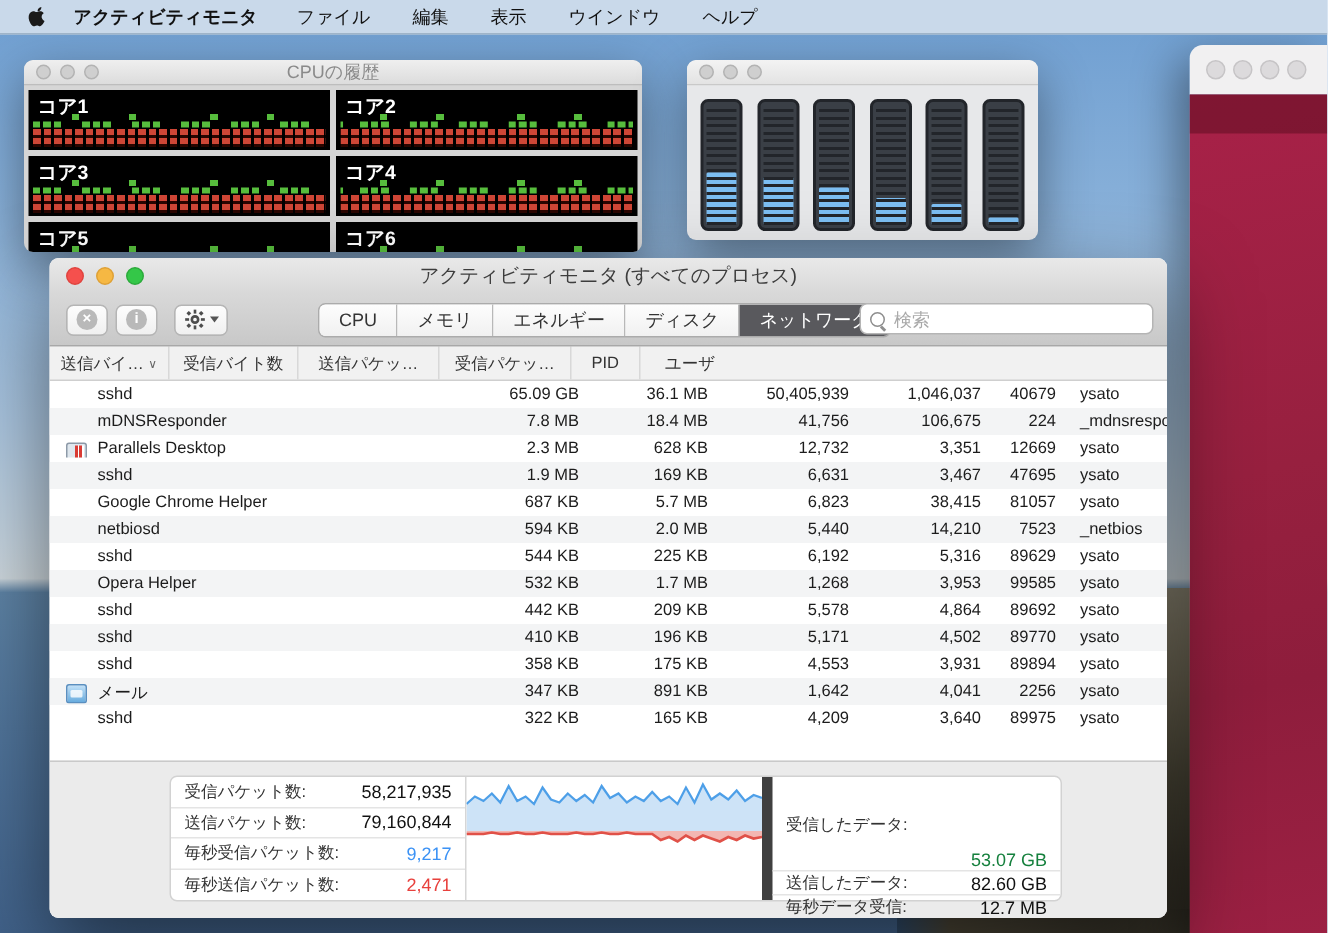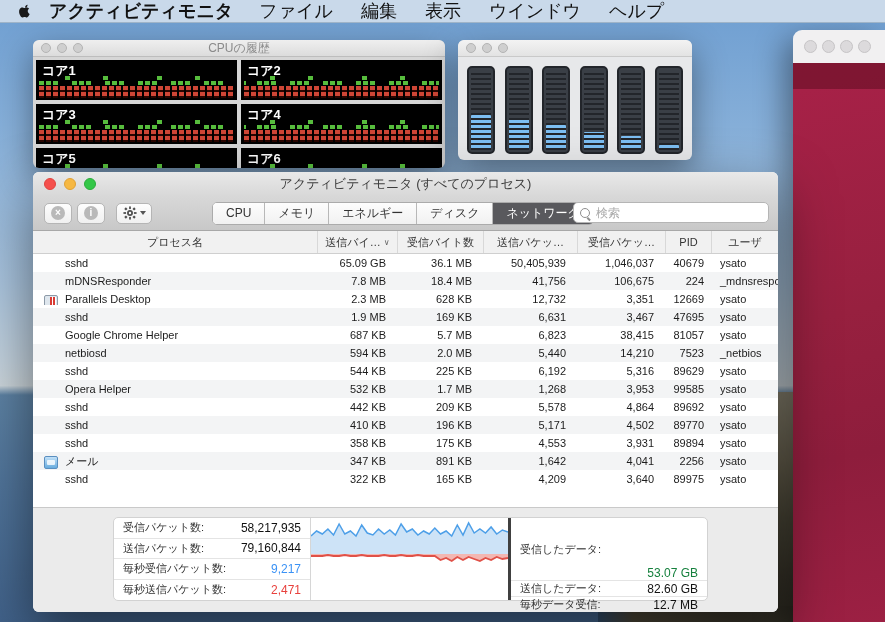--- a/index.html
+++ b/index.html
@@ -7,32 +7,32 @@
   .screen{position:relative;width:885px;height:622px;overflow:hidden;
     background:linear-gradient(180deg,#6e9ed1 0%,#85aed8 20%,#a9c4de 45%,#c3d2de 58%,#ccd6dc 62%,#5d82a4 63.5%,#50749a 78%,#41628a 100%);}
   
   .cliff-right{position:absolute;left:770px;top:392px;width:26px;height:230px;
     background:linear-gradient(180deg,#8c8673 0%,#6d6653 30%,#4e4a3a 55%,#3a362b 80%,#2e2b22 100%);}
   .cliff-bottom{position:absolute;left:598px;top:606px;width:198px;height:16px;
     background:linear-gradient(90deg,#2f4a68 0%,#4a4435 18%,#3b372c 60%,#2e2b22 100%);}
 
   
   .menubar{position:absolute;left:0;top:0;width:885px;height:22px;background:#c9d9ea;
-    border-bottom:1px solid #9fb4c8;display:flex;align-items:center;font-size:18px;color:#111;z-index:30;}
+    border-bottom:1px solid #9fb4c8;display:flex;align-items:center;font-size:12px;color:#111;z-index:30;}
   .menubar .apple{margin-left:18px;margin-right:18px;display:flex;align-items:center;}
   .menubar .appname{font-weight:bold;margin-right:26px;}
   .menubar .mitem{margin-right:28px;}
 
   
   .win{position:absolute;border-radius:6px;box-shadow:0 12px 34px rgba(0,0,0,.42);}
   .dot{width:12px;height:12px;border-radius:50%;display:inline-block;}
   .dot.gray{background:#cfcfcf;border:1px solid #b3b3b3;box-sizing:border-box;}
 
   
-  .cpu-history{left:33px;top:40px;width:412px;height:128px;background:#d6d6d6;overflow:hidden;}
+  .cpu-history{left:16px;top:40px;width:412px;height:128px;background:#d6d6d6;overflow:hidden;}
   .cpu-history .tbar{height:16px;background:linear-gradient(#efefef,#dcdcdc);border-bottom:1px solid #bdbdbd;
     display:flex;align-items:center;position:relative;border-radius:6px 6px 0 0;}
   .cpu-history .tbar .dots{position:absolute;left:8px;top:3px;display:flex;gap:6px;}
   .cpu-history .tbar .dots .dot{width:10px;height:10px;}
   .cpu-history .tbar .title{width:100%;text-align:center;font-size:12px;color:#8a8a8a;}
   .coregrid{display:grid;grid-template-columns:1fr 1fr;grid-template-rows:40px 40px 40px;gap:4px;padding:3px;}
   .core{position:relative;background:#000;overflow:hidden;}
   .core .clabel{color:#fff;font-weight:bold;font-size:13px;padding:2px 0 0 6px;}
   .hist-red{position:absolute;left:3px;right:3px;bottom:2px;height:12px;
     background-image:repeating-linear-gradient(90deg,transparent 0 5px,#000 5px 7px),
@@ -117,21 +117,21 @@
     background:repeating-linear-gradient(90deg,#d93b34 0 2px,#fff 2px 3px);}
   .ricon.mail{background:linear-gradient(180deg,#c2e1f8,#68acde);border:1px solid #5a8fc0;border-radius:2px;box-sizing:border-box;}
   .ricon.mail::before{content:"";position:absolute;left:2px;right:2px;top:3px;bottom:3px;background:rgba(255,255,255,.8);border-radius:1px;}
 
   
   .footer{height:107px;background:#ebebeb;position:relative;border-top:1px solid #c9c9c9;}
   .statbox{position:absolute;left:80px;top:9px;width:595px;height:84px;background:#fff;border:1px solid #d2d2d2;border-radius:5px;
     display:flex;box-sizing:border-box;}
   .statcol{width:197px;display:grid;grid-template-rows:1fr 1fr 1fr 1fr;box-sizing:border-box;}
   .statcol.left{border-right:1px solid #d6d6d6;}
-  .statcol.right{border-left:3px solid #404040;width:199px;}
+  .statcol.right{border-left:7px solid #404040;width:199px;}
   .statrow{display:flex;align-items:center;justify-content:space-between;padding:0 9px;border-bottom:1px solid #e4e4e4;}
   .statrow:last-child{border-bottom:none;}
   .slabel{font-size:11px;color:#333;}
   .svalue{font-size:12px;color:#111;}
   .chartcol{width:197px;display:flex;flex-direction:column;}
   .charthead{height:20px;display:flex;align-items:center;justify-content:center;gap:8px;border-bottom:1px solid #cccccc;margin:0 4px;}
   .charttitle{font-size:11px;font-weight:bold;color:#222;}
   .updown{display:flex;flex-direction:column;gap:1px;}
   .updown .u{width:0;height:0;border-left:3px solid transparent;border-right:3px solid transparent;border-bottom:4px solid #555;}
   .updown .d{width:0;height:0;border-left:3px solid transparent;border-right:3px solid transparent;border-top:4px solid #555;}
@@ -293,23 +293,20 @@
           <div class="seg">ディスク</div>
           <div class="seg sel">ネットワーク</div>
         </div>
       <div class="searchbox">
         <span class="mag"></span>
         <input type="text" placeholder="検索" style="">
       </div>
     </div>
 
     <div class="thead">
-      <div class="th c-name">
-          <span>プロセス名</span>
-        </div>
       <div class="th c-sent">
           <span>送信バイ…</span>
           <span class="sortchev">∨</span>
         </div>
       <div class="th c-recv">
           <span>受信バイト数</span>
         </div>
       <div class="th c-sentp">
           <span>送信パケッ…</span>
         </div>

